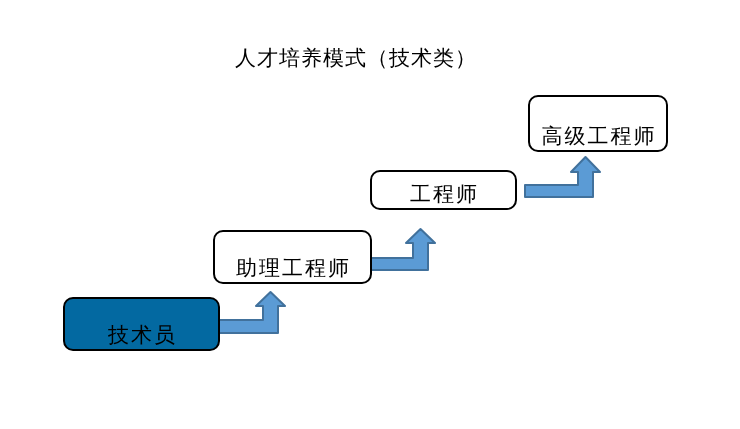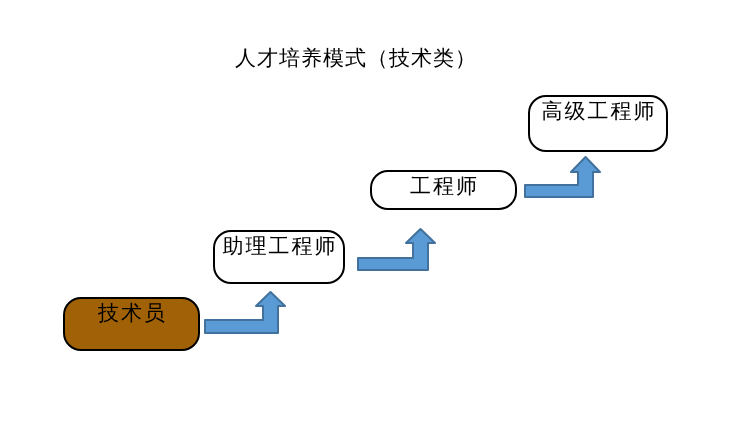--- a/index.html
+++ b/index.html
@@ -38,47 +38,47 @@
     position: absolute;
     left: 0;
     top: 0;
     width: 740px;
     height: 429px;
   }
   .node {
     position: absolute;
     box-sizing: border-box;
     border: 2px solid #000000;
-    border-radius: 18px;
+    border-radius: 10px;
     background: #ffffff;
     display: flex;
-    align-items: flex-start;
+    align-items: flex-end;
     justify-content: center;
     font-size: 21px;
     letter-spacing: 2px;
     text-indent: 2px;
     color: #000000;
     white-space: nowrap;
   }
 </style>
 </head>
 <body>
 
 <div class="canvas">
   <div class="title">人才培养模式（技术类）</div>
   <svg id="arrow-layer" width="740" height="429" viewBox="0 0 740 429" xmlns="http://www.w3.org/2000/svg">
       <polygon points="205,333 205,320 263,320 263,306 256,306 270.5,292 285,306 278,306 278,333" fill="#5B9BD5" stroke="#41719C" stroke-width="2" stroke-linejoin="round"></polygon>
       <polygon points="358,270 358,258 413,258 413,243 406,243 420.5,229 435,243 428,243 428,270" fill="#5B9BD5" stroke="#41719C" stroke-width="2" stroke-linejoin="round"></polygon>
       <polygon points="525,197 525,185 578,185 578,172 571,172 585.5,157 600,172 593,172 593,197" fill="#5B9BD5" stroke="#41719C" stroke-width="2" stroke-linejoin="round"></polygon>
     </svg>
   <div id="nodes-layer">
-      <div class="node" style="left: 63px; top: 297px; width: 137px; height: 54px; border-color: rgb(0, 0, 0); background: #a16207; color: rgb(0, 0, 0);">
+      <div class="node" style="left: 63px; top: 297px; width: 157px; height: 54px; border-color: rgb(0, 0, 0); background: #0369a1; color: rgb(0, 0, 0);">
         <span>技术员</span>
       </div>
-      <div class="node" style="left: 213px; top: 230px; width: 132px; height: 54px; border-color: rgb(0, 0, 0); background: rgb(255, 255, 255); color: rgb(0, 0, 0);">
+      <div class="node" style="left: 213px; top: 230px; width: 159px; height: 54px; border-color: rgb(0, 0, 0); background: rgb(255, 255, 255); color: rgb(0, 0, 0);">
         <span>助理工程师</span>
       </div>
       <div class="node" style="left: 370px; top: 170px; width: 147px; height: 40px; border-color: rgb(0, 0, 0); background: rgb(255, 255, 255); color: rgb(0, 0, 0);">
         <span>工程师</span>
       </div>
       <div class="node" style="left: 528px; top: 95px; width: 140px; height: 57px; border-color: rgb(0, 0, 0); background: rgb(255, 255, 255); color: rgb(0, 0, 0);">
         <span>高级工程师</span>
       </div>
     </div>
 </div>

